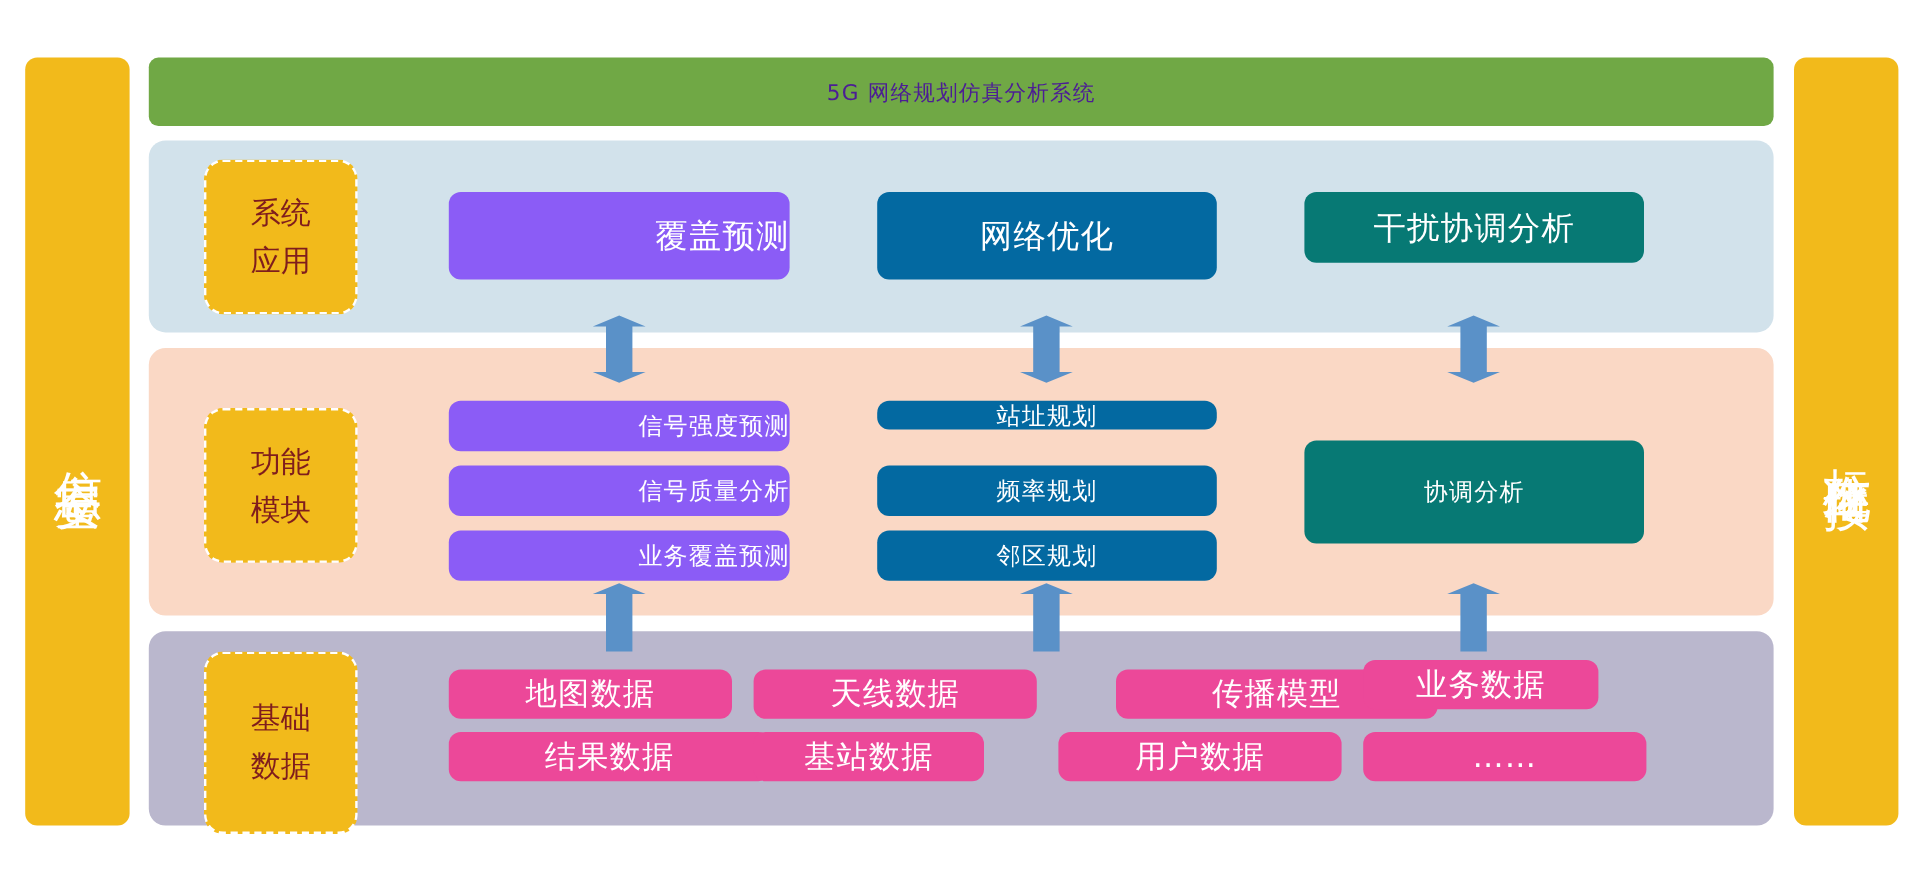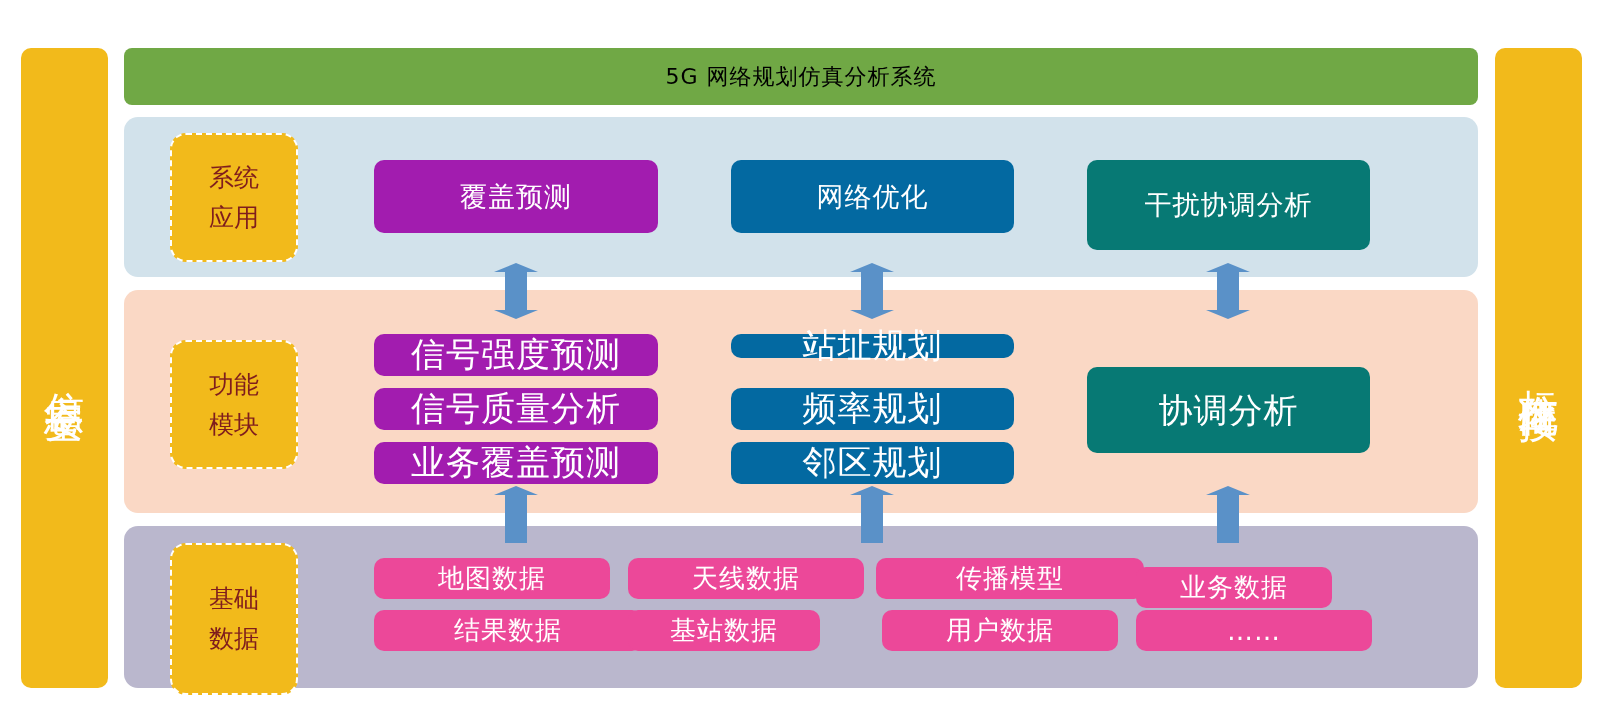--- a/index.html
+++ b/index.html
@@ -3,38 +3,38 @@
 <meta charset="utf-8">
 <style>
   html, body { margin:0; padding:0; background:#ffffff; }
   body { width:1607px; height:728px; position:relative; overflow:hidden;
          font-family:"DejaVu Sans", "Liberation Sans", sans-serif; }
   .abs { position:absolute; box-sizing:border-box; }
   .side { background:#F2BA1B; border-radius:10px; color:#fff;
           display:flex; align-items:center; justify-content:center; }
   .vtext { writing-mode:vertical-rl; text-orientation:upright; font-size:40px;
            letter-spacing:4px; line-height:1; }
-  .title-bar { background:#70A845; border-radius:8px; color:#000000;
+  .title-bar { background:#70A845; border-radius:8px; color:#4c1d95;
                display:flex; align-items:center; justify-content:center;
-               font-size:22px; letter-spacing:1px; }
+               font-size:18px; letter-spacing:1px; }
   .band { border-radius:14px; }
   .band-app { background:#D2E2EB; }
   .band-func { background:#FAD8C5; }
   .band-data { background:#BAB7CD; }
   .layer-label { background:#F2BA1B; border:2px dashed #ffffff; border-radius:16px;
                  color:#7f1d1d; font-size:25px; line-height:40px; text-align:center;
                  display:flex; flex-direction:column; align-items:center; justify-content:center; }
   .box { border-radius:10px; color:#fff; display:flex; align-items:center; justify-content:center;
          text-align:center; }
-  .red { background:#a21caf; }
+  .red { background:#8b5cf6;justify-content:flex-end; }
   .blue { background:#0369a1; }
   .teal { background:#077974; }
   .lightblue { background:#ec4899; }
   .app-box { font-size:27px; letter-spacing:1px; }
-  .func-box { font-size:34px; letter-spacing:1px; }
+  .func-box { font-size:20px; letter-spacing:1px; }
   .data-box { font-size:26px; letter-spacing:1px; }
   .multi { flex-direction:column; line-height:32px; }
   svg.arrows { position:absolute; left:0; top:0; }
 </style>
 </head>
 <body>
 
 <div class="abs side" style="left:21px;top:48px;width:87px;height:640px;">
   <span class="vtext">信息安全</span>
 </div>
@@ -62,21 +62,21 @@
   <span>基础</span>
   <span>数据</span>
 </div>
 
 <div class="abs box red app-box" style="left:374px;top:160px;width:284px;height:73px;">
   <span>覆盖预测</span>
 </div>
 <div class="abs box blue app-box" style="left:731px;top:160px;width:283px;height:73px;">
   <span>网络优化</span>
 </div>
-<div class="abs box teal app-box" style="left:1087px;top:160px;width:283px;height:90px;">
+<div class="abs box teal app-box" style="left:1087px;top:160px;width:283px;height:59px;">
   <span>干扰协调分析</span>
 </div>
 
 <div class="abs box red func-box" style="left:374px;top:334px;width:284px;height:42px;">
   <span>信号强度预测</span>
 </div>
 <div class="abs box red func-box" style="left:374px;top:388px;width:284px;height:42px;">
   <span>信号质量分析</span>
 </div>
 <div class="abs box red func-box" style="left:374px;top:442px;width:284px;height:42px;">
@@ -96,24 +96,24 @@
 <div class="abs box teal func-box multi" style="left:1087px;top:367px;width:283px;height:86px;">
   <span>协调分析</span>
 </div>
 
 <div class="abs box lightblue data-box" style="left:374px;top:558px;width:236px;height:41px;">
   <span>地图数据</span>
 </div>
 <div class="abs box lightblue data-box" style="left:628px;top:558px;width:236px;height:41px;">
   <span>天线数据</span>
 </div>
-<div class="abs box lightblue data-box" style="left:876px;top:558px;width:268px;height:41px;">
+<div class="abs box lightblue data-box" style="left:930px;top:558px;width:268px;height:41px;">
   <span>传播模型</span>
 </div>
-<div class="abs box lightblue data-box" style="left:1136px;top:567px;width:196px;height:41px;">
+<div class="abs box lightblue data-box" style="left:1136px;top:550px;width:196px;height:41px;">
   <span>业务数据</span>
 </div>
 <div class="abs box lightblue data-box" style="left:374px;top:610px;width:268px;height:41px;">
   <span>结果数据</span>
 </div>
 <div class="abs box lightblue data-box" style="left:628px;top:610px;width:192px;height:41px;">
   <span>基站数据</span>
 </div>
 <div class="abs box lightblue data-box" style="left:882px;top:610px;width:236px;height:41px;">
   <span>用户数据</span>

